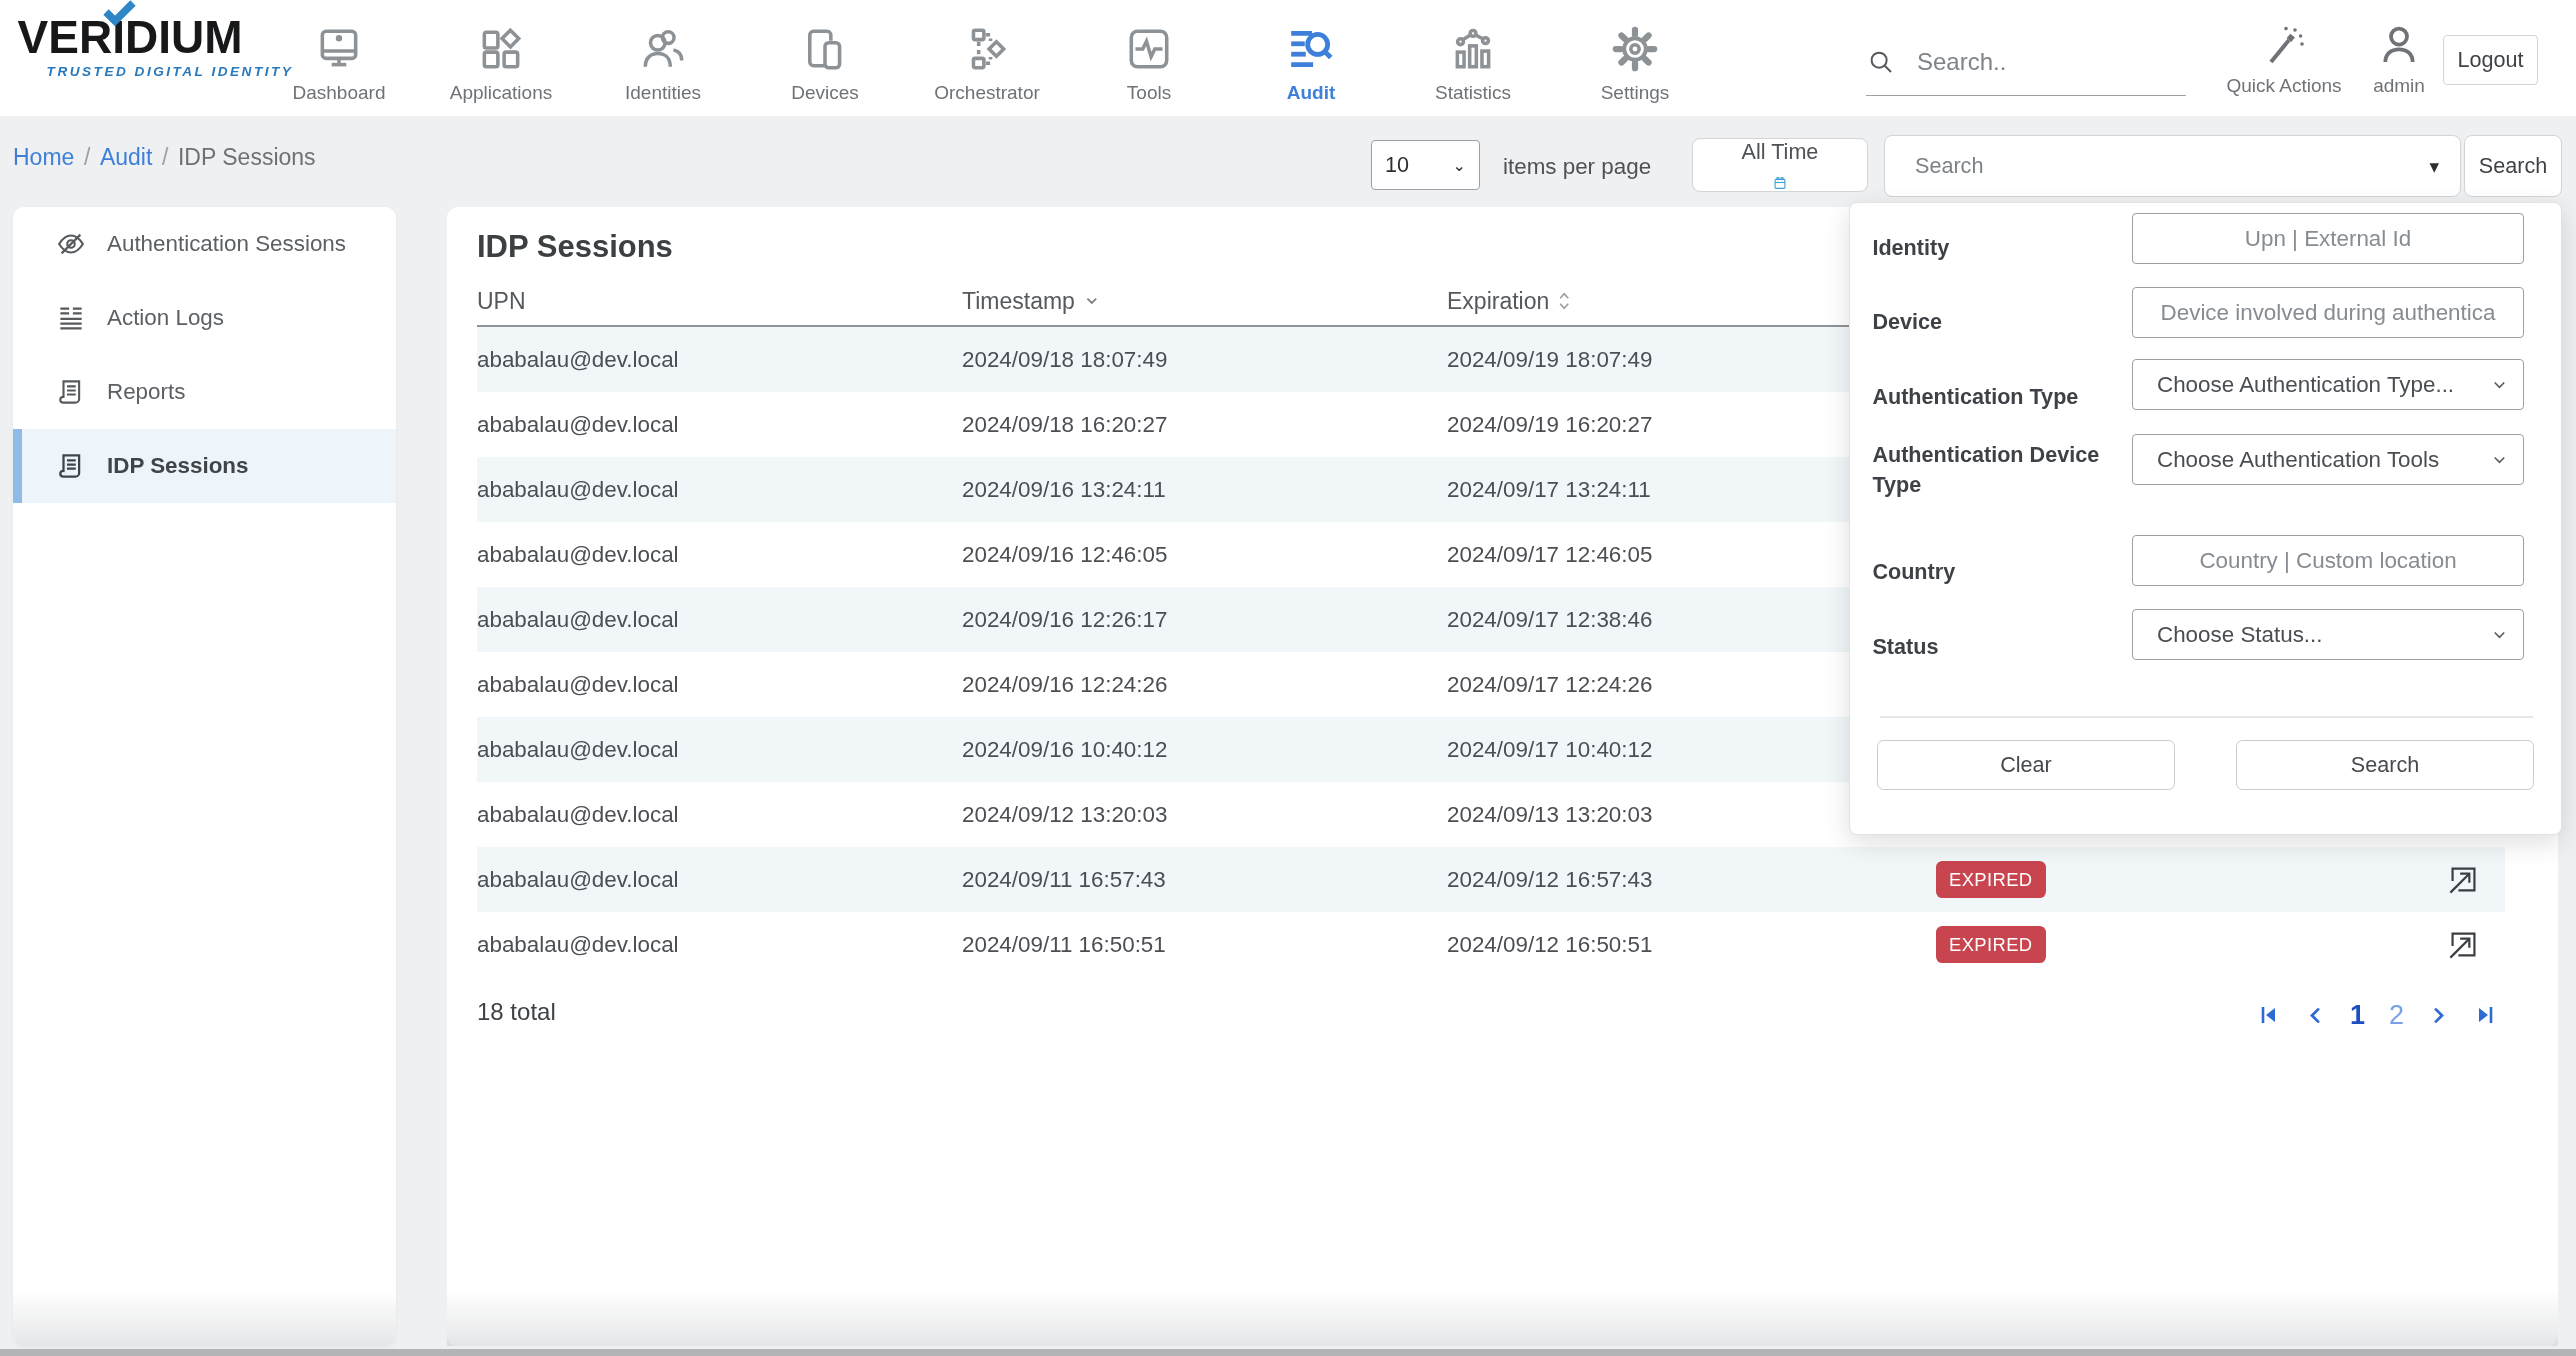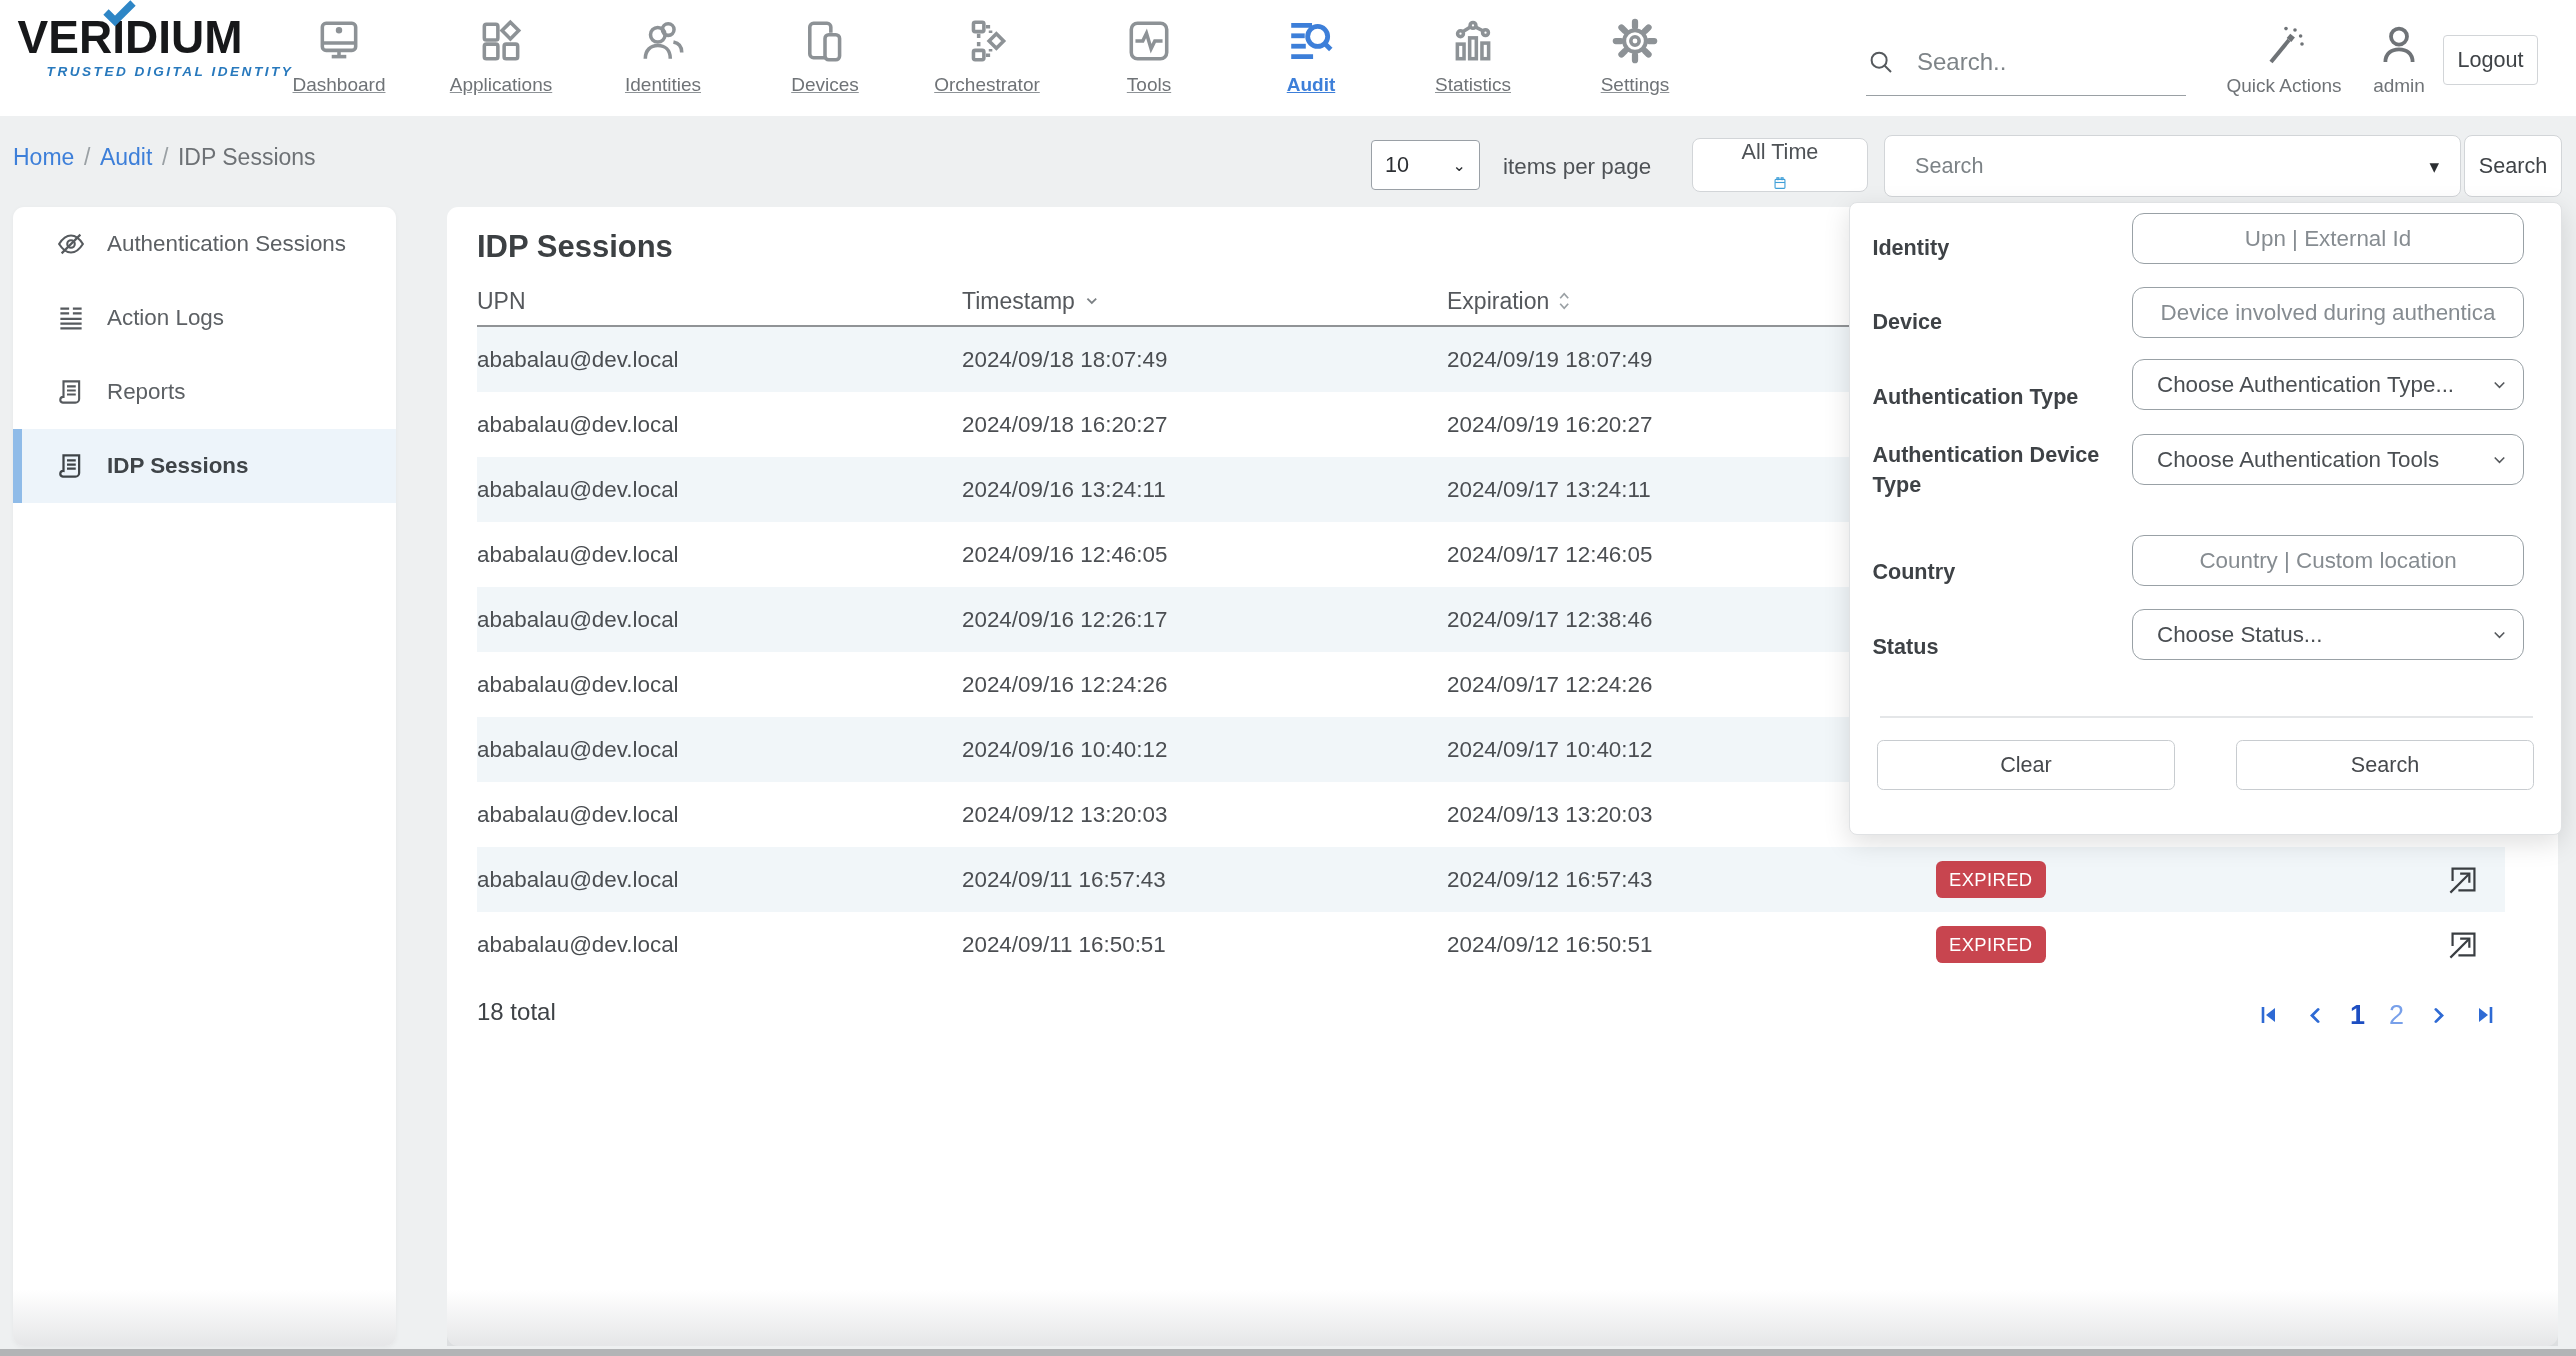--- a/index.html
+++ b/index.html
@@ -7,21 +7,21 @@
 
   
   .header { position:absolute; left:0; top:0; width:2576px; height:116px; background:#ffffff; z-index:10; }
   .logo { position:absolute; left:17.6px; top:13px; }
   .logo-text { font-size:46px; font-weight:700; color:#17181a; letter-spacing:0px; line-height:48px; }
   .logo-i { position:relative; display:inline-block; }
   .logo-check { position:absolute; left:-11.2px; top:-13px; }
   .logo-tagline { font-size:13.6px; letter-spacing:2.5px; color:#2879bd; font-weight:700; padding-left:29px; margin-top:3.2px;font-style:italic; }
 
   .nav { position:absolute; left:258px; top:0; height:116px; display:flex; z-index:11; }
-  .nav-item { width:162px; height:116px; display:flex; flex-direction:column; align-items:center; justify-content:flex-start; padding-top:16px; color:#8d9296; cursor:pointer;text-decoration:underline; }
+  .nav-item { width:162px; height:116px; display:flex; flex-direction:column; align-items:center; justify-content:flex-start; padding-top:24px; color:#8d9296; cursor:pointer; }
   .nav-item .nav-label { margin-top:8px; font-size:19px; color:#6f7377; }
   .nav-item.active { color:#3d7fd9; }
   .nav-item.active .nav-label { color:#3d7fd9; font-weight:700; }
 
   .top-search { position:absolute; left:1866px; top:29px; width:320px; height:67px; display:flex; align-items:center; border-bottom:1.6px solid #9aa0a4; z-index:11; }
   .top-search input { border:none; outline:none; background:transparent; font-size:24px; color:#4c5054; width:240px; margin-left:21px; font-family:"Liberation Sans", sans-serif; }
   .top-search input::placeholder { color:#7e8488; }
 
   .qa-block { position:absolute; left:2212px; top:21px; width:144px; text-align:center; z-index:11; cursor:pointer; }
   .user-block { position:absolute; left:2351px; top:21px; width:96px; text-align:center; z-index:11; cursor:pointer; }
@@ -69,21 +69,21 @@
   .total-label { position:absolute; left:30px; top:791px; font-size:24px; color:#3e4246; }
   .pagination { position:absolute; right:61px; top:789px; height:38px; display:flex; align-items:center; gap:24px; }
   .pg-ico { cursor:pointer; display:flex; align-items:center; }
   .pg-num { font-size:27px; cursor:pointer; }
   .pg-num.current { color:#1d4ec2; font-weight:700; }
   .pg-num.other { color:#78a0ea; }
 
   
   .filter-panel { position:absolute; left:1849px; top:202px; width:713px; height:633px; background:#fff; border:0.8px solid #e0e2e4; border-radius:8px; box-shadow:0 8px 27px rgba(0,0,0,0.13); z-index:30; }
   .f-label { position:absolute; left:22.4px; font-size:21.6px; font-weight:700; color:#3e4246; line-height:30px; width:248px; }
-  .f-input, .f-select { position:absolute; left:282px; width:392px; height:51px; border:1.6px solid #99a1a6; border-radius:12px; background:#fff; font-size:22.4px; color:#4a4e52; font-family:"Liberation Sans", sans-serif; }
+  .f-input, .f-select { position:absolute; left:282px; width:392px; height:51px; border:1.6px solid #99a1a6; border-radius:4px; background:#fff; font-size:22.4px; color:#4a4e52; font-family:"Liberation Sans", sans-serif; }
   .f-input { text-align:center; outline:none; padding:0 9.6px; }
   .f-input::placeholder { color:#868c91; }
   .f-select { display:flex; align-items:center; padding-left:24px; cursor:pointer; }
   .f-select .sel-caret { position:absolute; right:14.4px; }
   .f-divider { position:absolute; left:30px; top:513px; width:653px; height:1.6px; background:#e4e6e8; }
   .f-btn { position:absolute; top:537px; width:298px; height:50px; background:#fff; border:1.6px solid #c8ccd0; border-radius:6.4px; font-size:21.6px; color:#46494d; display:flex; align-items:center; justify-content:center; cursor:pointer; }
 
   .bottom-bar { position:absolute; left:0; top:1349px; width:2576px; height:8px; background:#b2b4b6; z-index:40; }
 
   svg { display:block; }

